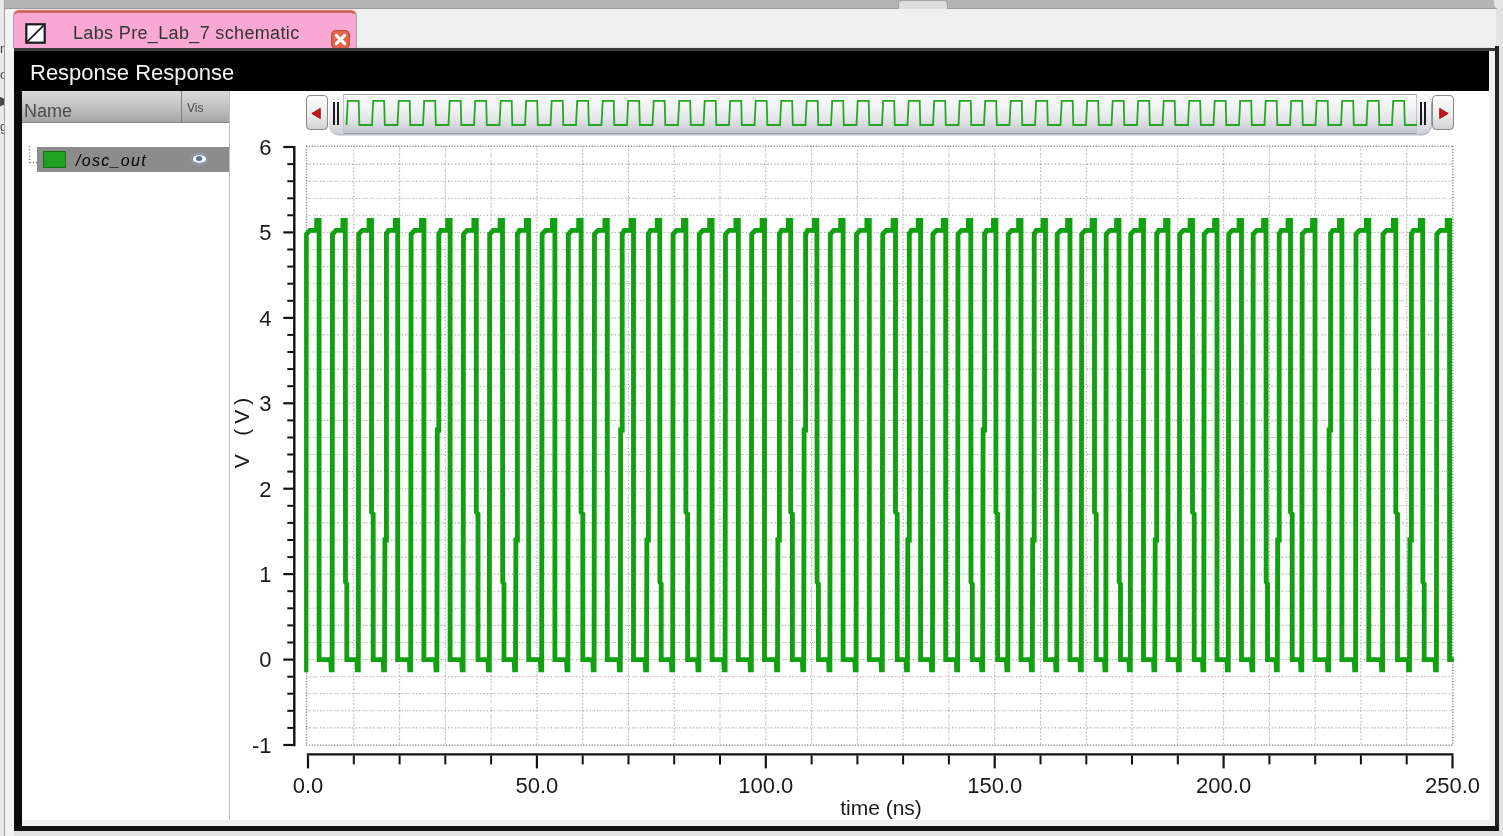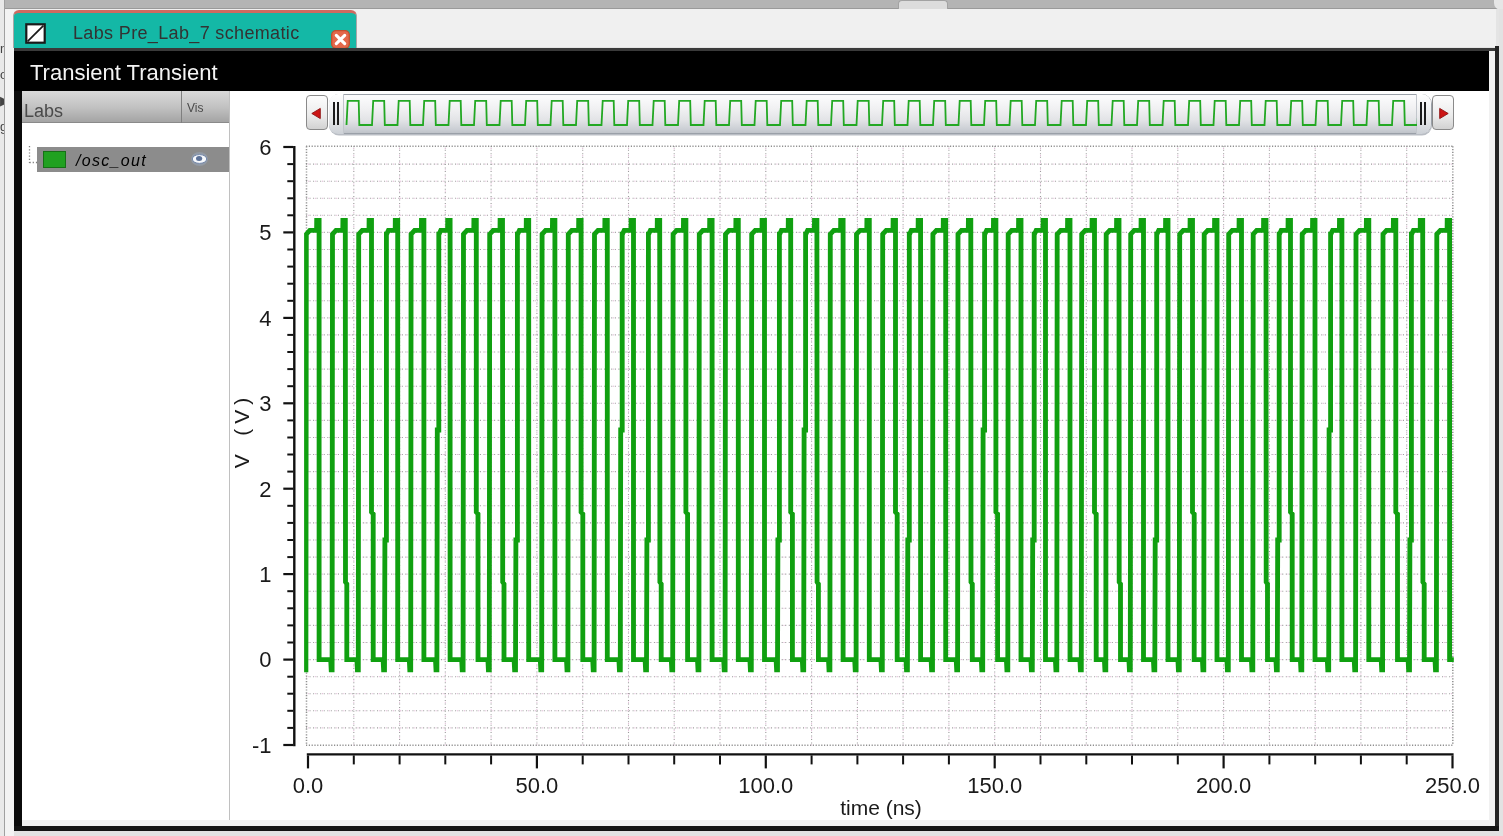--- a/index.html
+++ b/index.html
@@ -12,49 +12,49 @@
 <div class="abs" style="left:898px;top:0;width:50px;height:9px;background:#dcdcdc;border:1px solid #a2a2a2;border-bottom:none;border-radius:4px 4px 0 0;"></div>
 <div class="abs" style="left:1494px;top:0;width:9px;height:10px;background:#e6e6e6;border-bottom-left-radius:7px;"></div>
 
 <div class="abs" style="left:0;top:0;width:5px;height:836px;background:#e9e9e9;"></div>
 <div class="abs" style="left:4px;top:0;width:1px;height:836px;background:#a0a0a0;"></div>
 <div class="abs" style="left:5px;top:9px;width:9px;height:827px;background:#f3f3f3;"></div>
 <div class="abs" style="left:0;top:36px;width:4px;overflow:hidden;height:100px;font-size:13px;color:#444;line-height:26px;">n<br>o<br>▶<br>g</div>
 
 <div class="abs" style="left:14px;top:9px;width:1482px;height:38px;background:#f0f0f0;"></div>
 
-<div class="abs" style="left:13px;top:10px;width:344px;height:38px;background:#14b8a6;border:1px solid #a8a8a8;border-top:3px solid #d06a60;border-bottom:none;border-radius:6px 6px 0 0;">
+<div class="abs" style="left:13px;top:10px;width:344px;height:38px;background:#f9a8d4;border:1px solid #a8a8a8;border-top:3px solid #d06a60;border-bottom:none;border-radius:6px 6px 0 0;">
   <svg class="abs" style="left:11px;top:10px;" width="21" height="21" viewBox="0 0 21 21">
     <rect x="1.3" y="1.3" width="18.4" height="18.4" fill="#ffffff" stroke="#1a1a1a" stroke-width="2.2"></rect>
     <line x1="2.6" y1="18.4" x2="18.4" y2="2.6" stroke="#1a1a1a" stroke-width="1.7"></line>
   </svg>
   <span class="abs" style="left:59px;top:10px;font-size:18px;letter-spacing:0.35px;color:#333;">Labs Pre_Lab_7 schematic</span>
   <svg class="abs" style="left:317px;top:17px;" width="19" height="19" viewBox="0 0 19 19">
     <rect x="0.7" y="0.7" width="17.6" height="17.6" rx="4.2" fill="#e3684b" stroke="#c14f2e" stroke-width="1.3"></rect>
     <path d="M5.3 5.3 L13.7 13.7 M13.7 5.3 L5.3 13.7" stroke="#ffffff" stroke-width="3.1" stroke-linecap="round"></path>
   </svg>
 </div>
 
 <div class="abs" style="left:14px;top:48px;width:1484px;height:2.5px;background:#3a3a3a;"></div>
 
 <div class="abs" style="left:14px;top:50.5px;width:1475px;height:40.5px;background:#000;"></div>
-<span class="abs" style="left:30px;top:60px;font-size:22px;color:#f4f4f4;">Transient Transient</span>
+<span class="abs" style="left:30px;top:60px;font-size:22px;color:#f4f4f4;">Response Response</span>
 
 <div class="abs" style="left:14px;top:91px;width:7.5px;height:735px;background:#0b0b0b;"></div>
 <div class="abs" style="left:1489px;top:50.5px;width:6.5px;height:775px;background:#f1f1f1;"></div>
 <div class="abs" style="left:1494.5px;top:46px;width:4.5px;height:785px;background:#232323;"></div>
 <div class="abs" style="left:1498.5px;top:9px;width:4.5px;height:827px;background:#e2e2e2;"></div>
 <div class="abs" style="left:21.5px;top:820px;width:1467px;height:5.5px;background:#f0f0f0;"></div>
 <div class="abs" style="left:14px;top:825.5px;width:1484.5px;height:5px;background:#131313;"></div>
 <div class="abs" style="left:14px;top:830.5px;width:1489px;height:5.5px;background:#e2e2e2;"></div>
 
 <div class="abs" style="left:21.5px;top:91px;width:208.5px;height:729px;background:#ffffff;"></div>
 <div class="abs" style="left:21.5px;top:91px;width:207px;height:32px;background:linear-gradient(#dadada,#c0c0c0 55%,#a4a4a4);border-bottom:1px solid #8a8a8a;"></div>
 <div class="abs" style="left:181px;top:91px;width:1px;height:32px;background:#7f7f7f;"></div>
-<span class="abs" style="left:24px;top:101px;font-size:18px;color:#4a4a4a;">Labs</span>
+<span class="abs" style="left:24px;top:101px;font-size:18px;color:#4a4a4a;">Name</span>
 <span class="abs" style="left:187px;top:101px;font-size:12px;color:#4a4a4a;">Vis</span>
 <div class="abs" style="left:228.5px;top:91px;width:1.5px;height:729px;background:#c0c0c0;"></div>
 
 <svg class="abs" style="left:27px;top:146px;" width="12" height="20" viewBox="0 0 12 20">
   <line x1="2.5" y1="0" x2="2.5" y2="17" stroke="#7e7e7e" stroke-width="1.3" stroke-dasharray="1.2 2"></line>
   <line x1="2.5" y1="16.5" x2="10" y2="16.5" stroke="#7e7e7e" stroke-width="1.3" stroke-dasharray="1.2 2"></line>
 </svg>
 <div class="abs" style="left:37px;top:147px;width:191.5px;height:24.5px;background:#8c8c8c;"></div>
 <div class="abs" style="left:43px;top:151px;width:23px;height:17px;background:#21a121;border:1px solid #167016;"></div>
 <span class="abs" style="left:76px;top:151.5px;font-size:16px;letter-spacing:1.3px;color:#000000;font-style:italic;">/osc_out</span>

